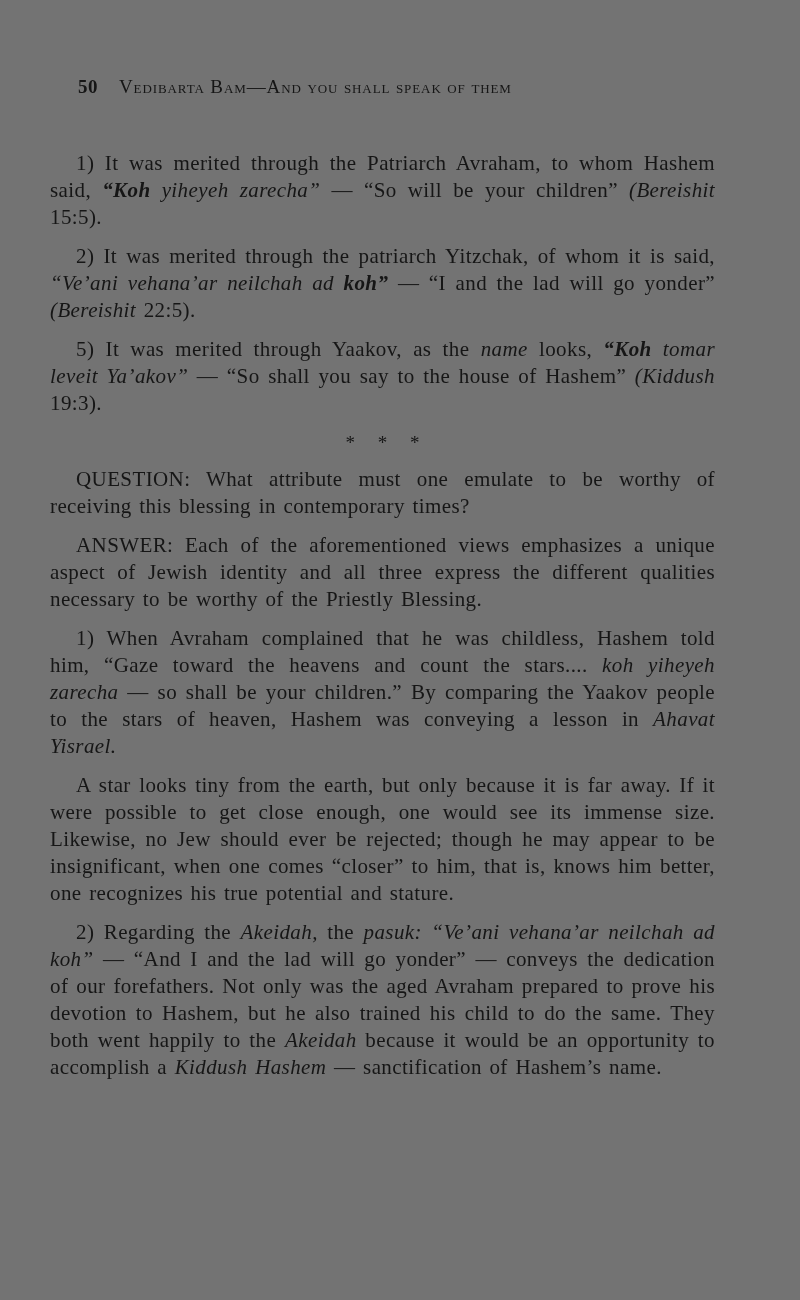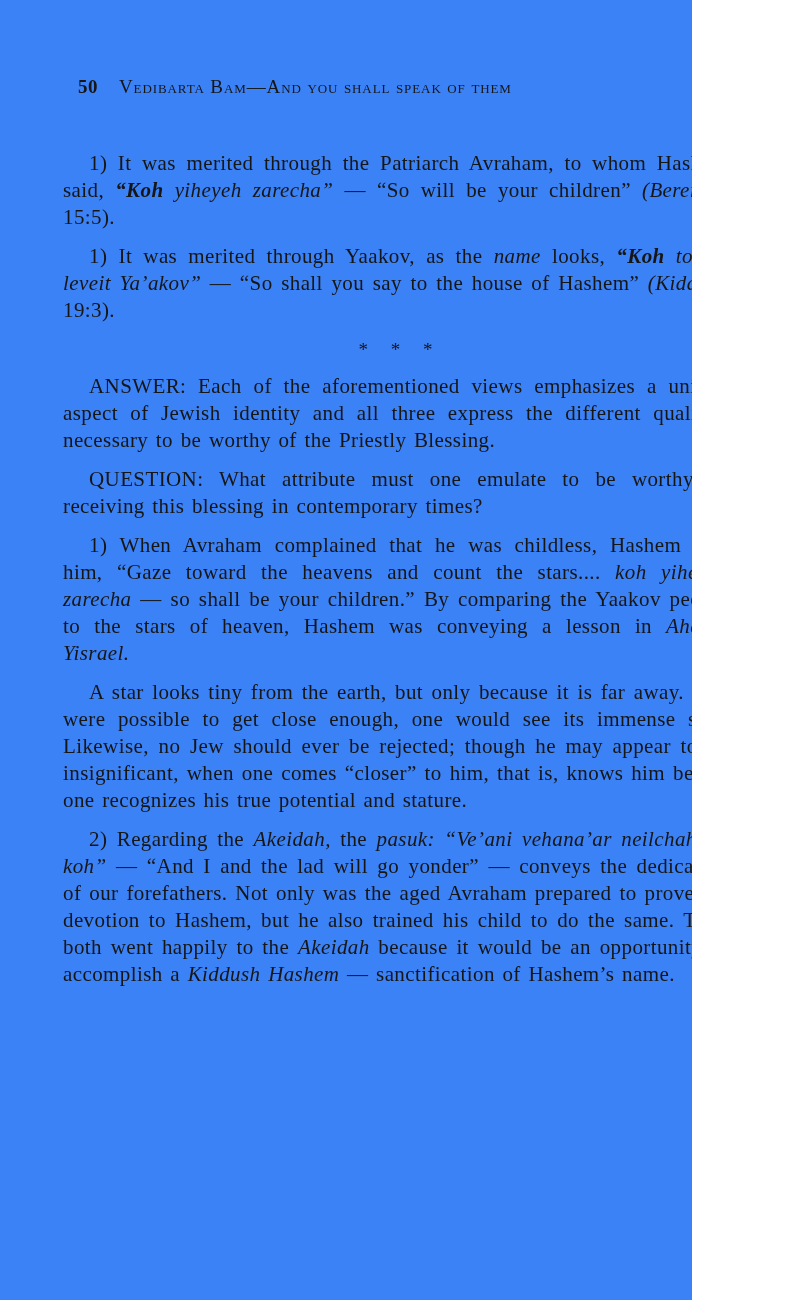--- a/index.html
+++ b/index.html
@@ -2,23 +2,23 @@
 <html><head>
 <meta charset="utf-8">
 <style>
   html, body {
     margin: 0;
     padding: 0;
     background: #ffffff;
   }
   .page {
     position: relative;
-    width: 692px;
+    width: 800px;
     height: 1300px;
-    background: #3b82f6;
+    background: #737373;
     color: #161616;
     font-family: "Liberation Serif", serif;
     overflow: hidden;
   }
   .header {
     position: absolute;
     top: 76px;
     left: 78px;
     right: 60px;
     white-space: nowrap;
@@ -30,21 +30,21 @@
   }
   .header-title {
     font-variant: small-caps;
     font-size: 19px;
     letter-spacing: 0.9px;
     margin-left: 17px;
   }
   .body-block {
     position: absolute;
     top: 150px;
-    left: 63px;
+    left: 50px;
     width: 665px;
   }
   .para {
     margin: 0 0 12px 0;
     font-size: 21px;
     line-height: 27px;
     text-align: justify;
     text-indent: 26px;
     letter-spacing: 0.4px;
     word-spacing: 2px;
@@ -66,21 +66,22 @@
 
 <div class="page">
   <header class="header">
     <span class="page-number">50</span>
     <span class="header-title">Vedibarta Bam—And you shall speak of them</span>
   </header>
 
   <main class="body-block">
 
   <p class="para"><span>1) It was merited through the Patriarch Avraham, to whom Hashem said, </span><span class="bit">“Koh</span><span class="it"> yiheyeh zarecha”</span><span> — “So will be your children” </span><span class="it">(Bereishit</span><span> 15:5).</span></p>
-      <p class="para"><span>1) It was merited through Yaakov, as the </span><span class="it">name</span><span> looks, </span><span class="bit">“Koh</span><span class="it"> tomar leveit Ya’akov”</span><span> — “So shall you say to the house of Hashem” </span><span class="it">(Kiddush</span><span> 19:3).</span></p>
+      <p class="para"><span>2) It was merited through the patriarch Yitzchak, of whom it is said, </span><span class="it">“Ve’ani vehana’ar neilchah ad </span><span class="bit">koh”</span><span> — “I and the lad will go yonder” </span><span class="it">(Bereishit</span><span> 22:5).</span></p>
+      <p class="para"><span>5) It was merited through Yaakov, as the </span><span class="it">name</span><span> looks, </span><span class="bit">“Koh</span><span class="it"> tomar leveit Ya’akov”</span><span> — “So shall you say to the house of Hashem” </span><span class="it">(Kiddush</span><span> 19:3).</span></p>
       <div class="sep">* * *</div>
+      <p class="para"><span>QUESTION: What attribute must one emulate to be worthy of receiving this blessing in contemporary times?</span></p>
       <p class="para"><span>ANSWER: Each of the aforementioned views emphasizes a unique aspect of Jewish identity and all three express the different qualities necessary to be worthy of the Priestly Blessing.</span></p>
-      <p class="para"><span>QUESTION: What attribute must one emulate to be worthy of receiving this blessing in contemporary times?</span></p>
       <p class="para"><span>1) When Avraham complained that he was childless, Hashem told him, “Gaze toward the heavens and count the stars.... </span><span class="it">koh yiheyeh zarecha</span><span> — so shall be your children.” By comparing the Yaakov people to the stars of heaven, Hashem was conveying a lesson in </span><span class="it">Ahavat Yisrael.</span></p>
       <p class="para"><span>A star looks tiny from the earth, but only because it is far away. If it were possible to get close enough, one would see its immense size. Likewise, no Jew should ever be rejected; though he may appear to be insignificant, when one comes “closer” to him, that is, knows him better, one recognizes his true potential and stature.</span></p>
       <p class="para"><span>2) Regarding the </span><span class="it">Akeidah,</span><span> the </span><span class="it">pasuk: “Ve’ani vehana’ar neilchah ad koh”</span><span> — “And I and the lad will go yonder” — conveys the dedication of our forefathers. Not only was the aged Avraham prepared to prove his devotion to Hashem, but he also trained his child to do the same. They both went happily to the </span><span class="it">Akeidah</span><span> because it would be an opportunity to accomplish a </span><span class="it">Kiddush Hashem</span><span> — sanctification of Hashem’s name.</span></p>
     </main>
 </div>
 
 </body></html>

